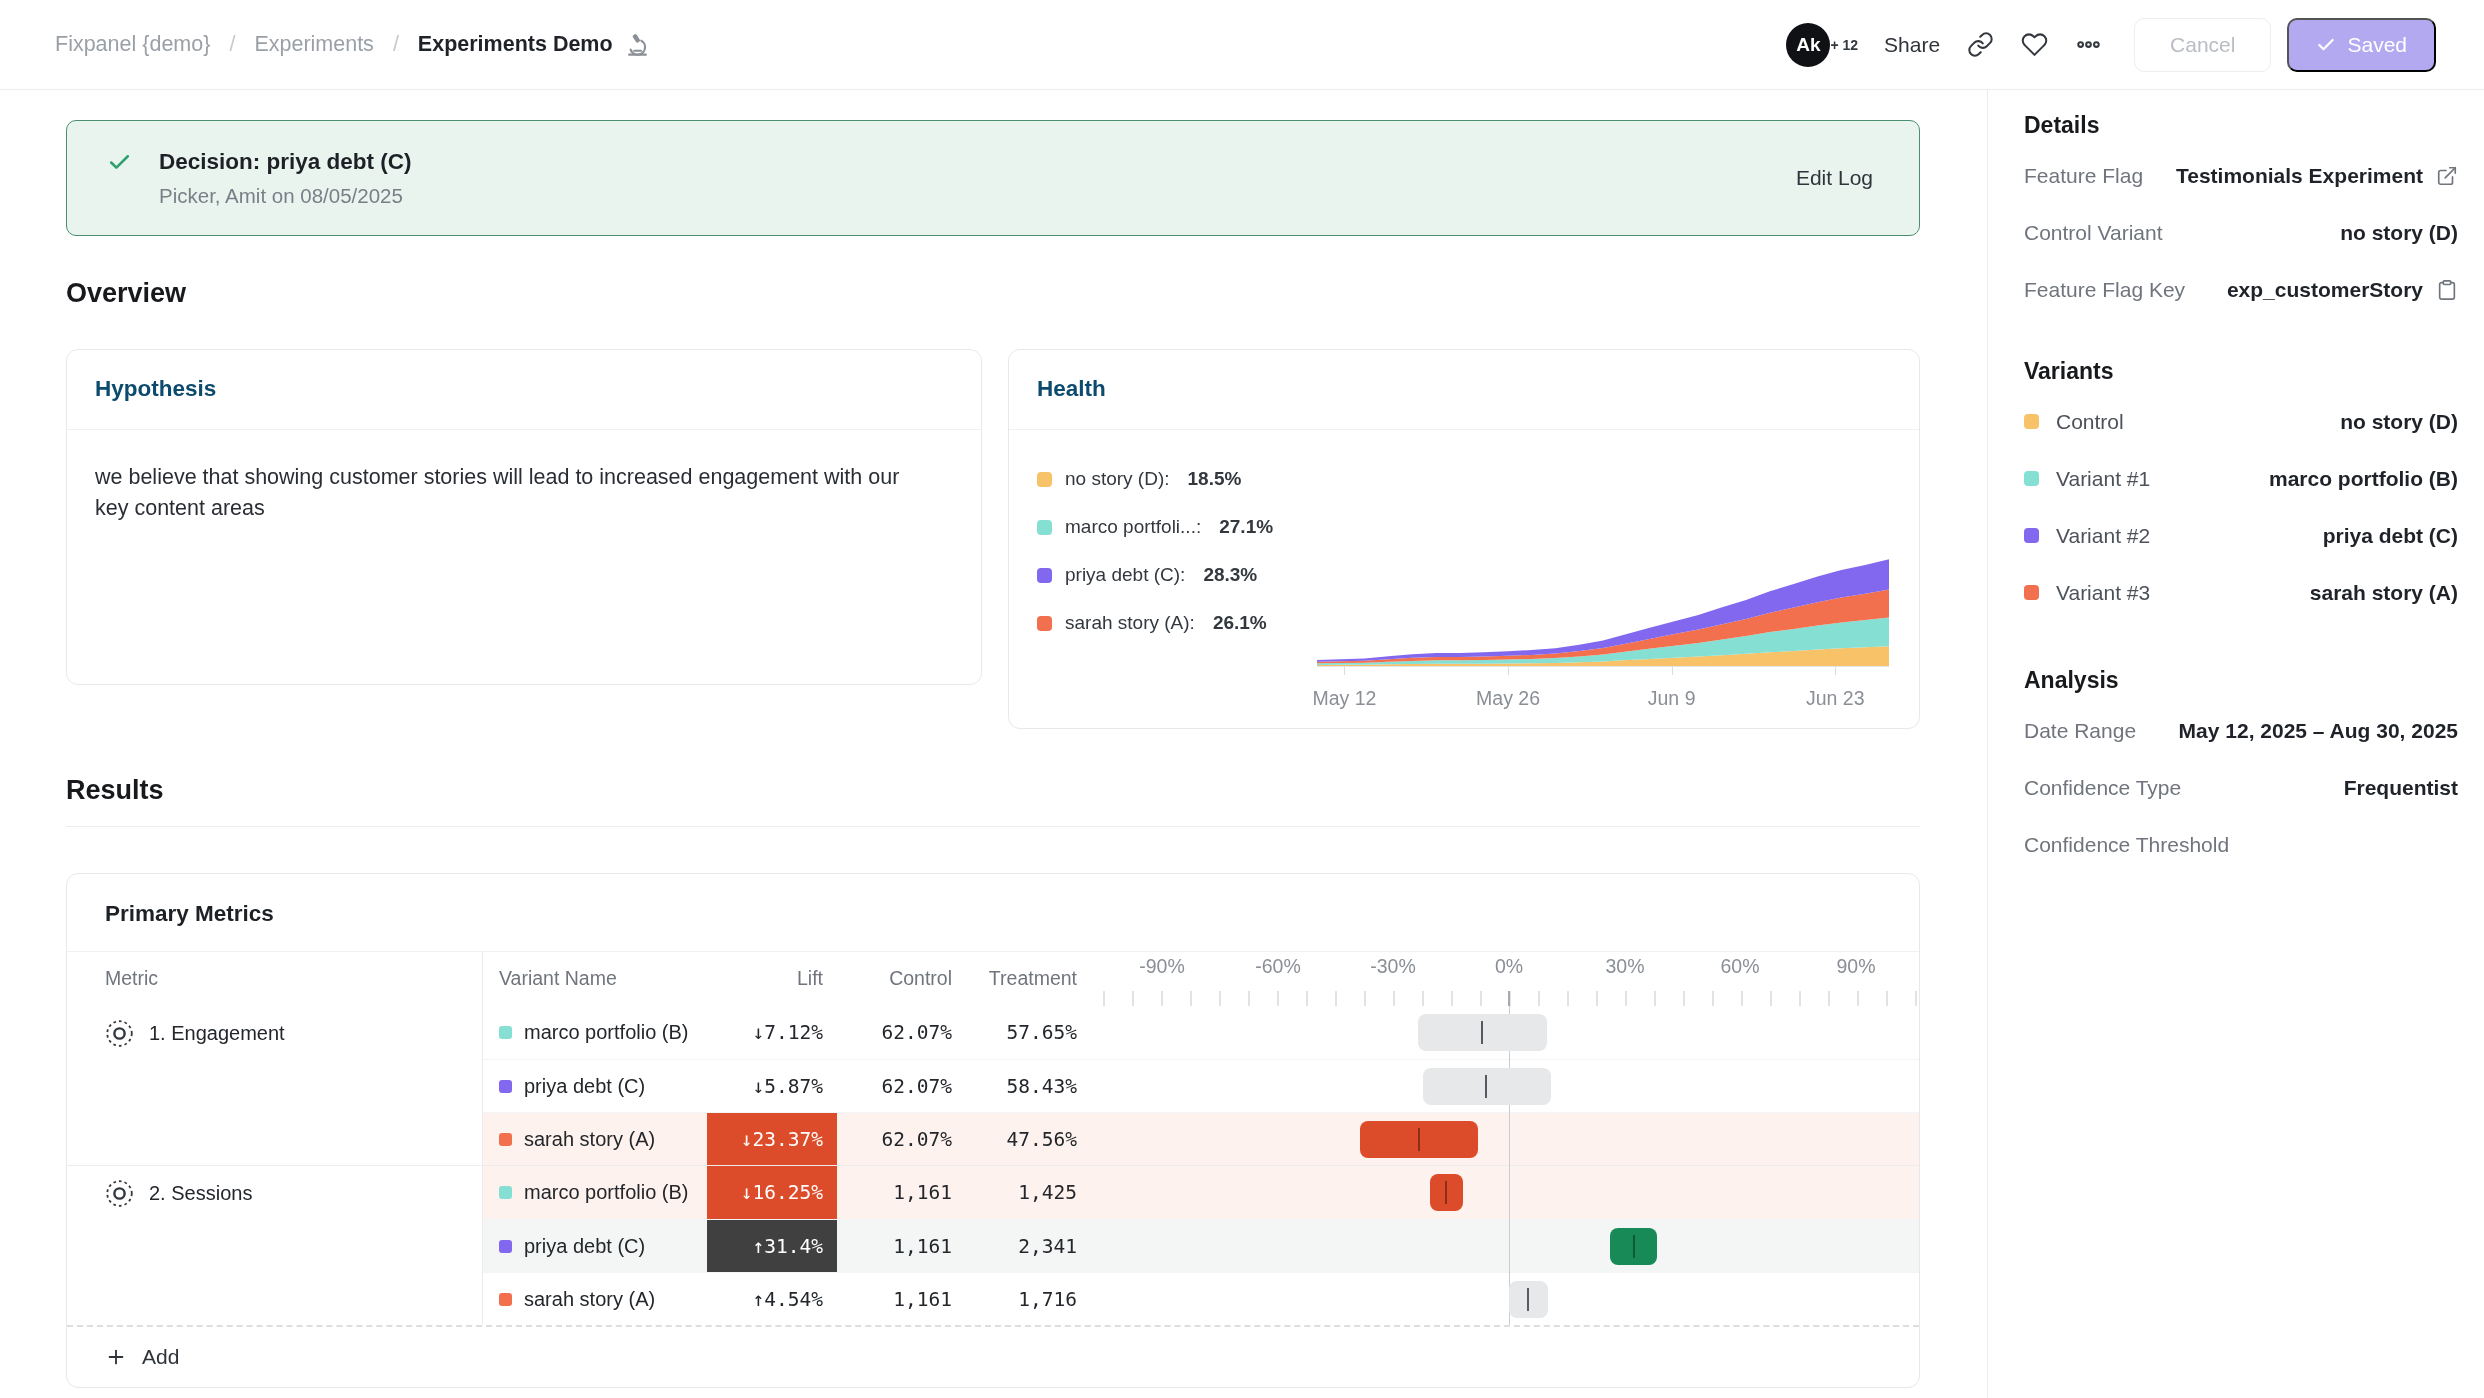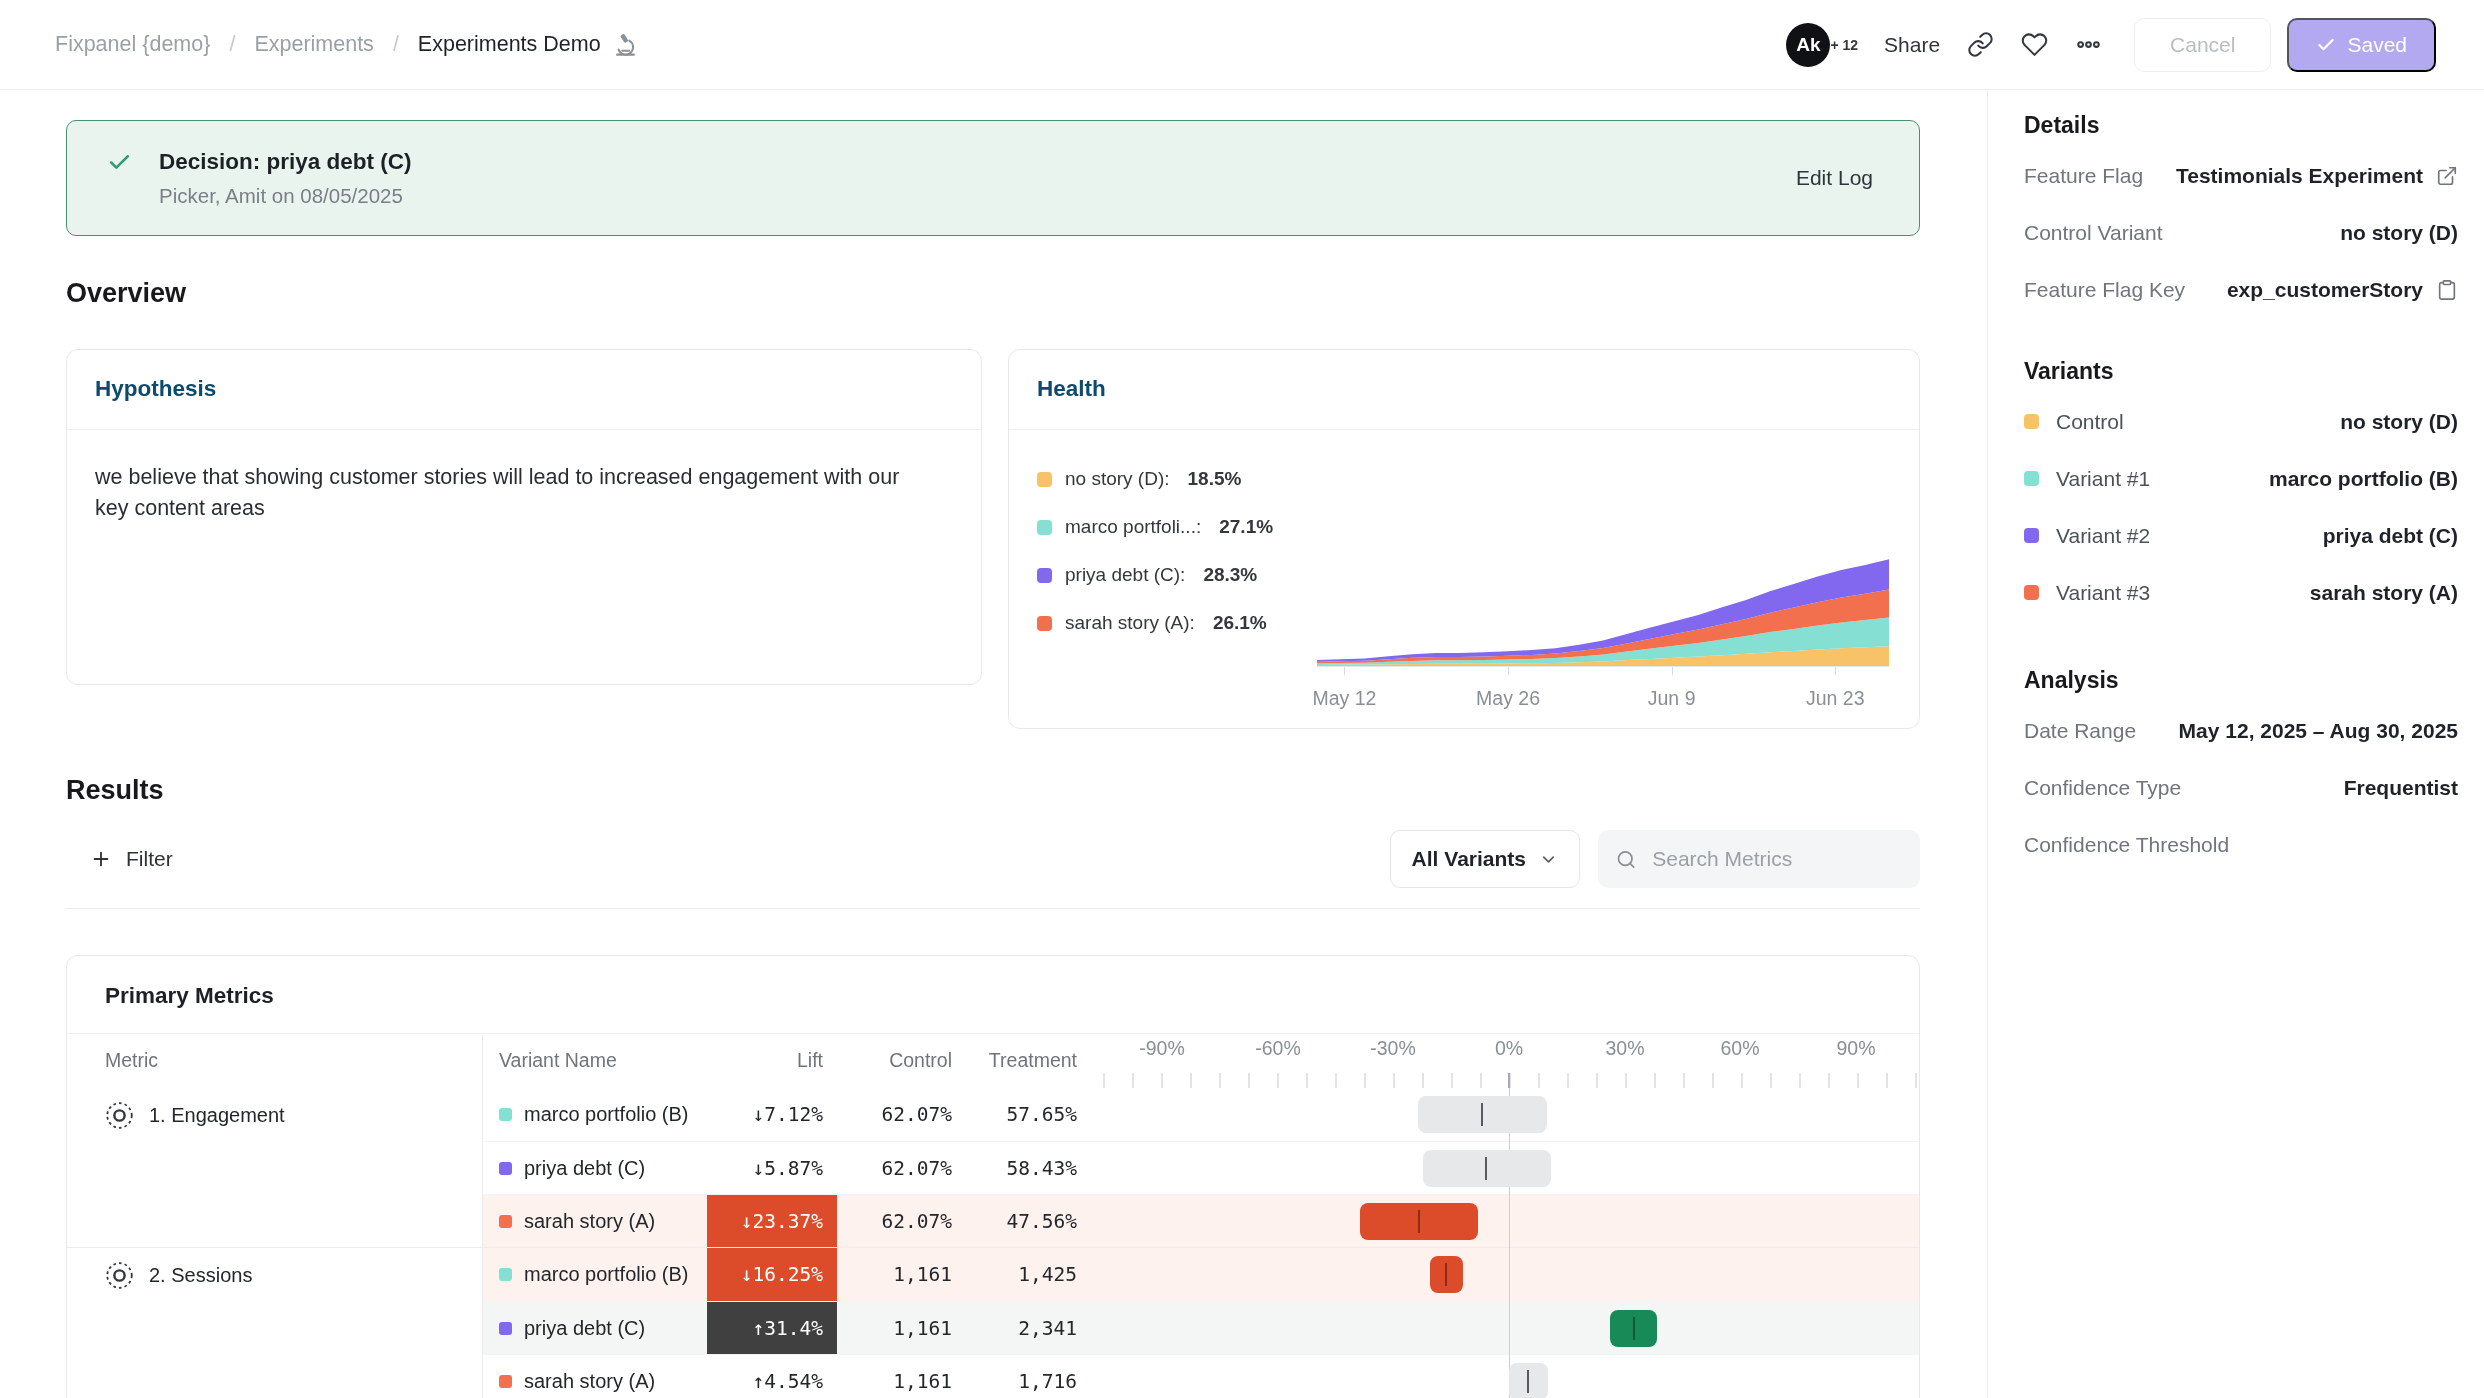--- a/index.html
+++ b/index.html
@@ -10,21 +10,21 @@
     background:#ffffff; color:#23272c;
   }
   svg { display:block; }
 
   
   .topbar { height:90px; border-bottom:1px solid #ececec; display:flex; align-items:center;
             padding:0 48px 0 55px; }
   .crumbs { display:flex; align-items:center; gap:19px; font-size:21.5px; }
   .crumb-muted { color:#9aa0a6; }
   .crumb-sep { color:#c6cacf; }
-  .crumb-current { color:#1f2329; font-weight:400; display:flex; align-items:center; gap:11px; }
+  .crumb-current { color:#1f2329; font-weight:700; display:flex; align-items:center; gap:11px; }
   .micro-icon svg { width:27px; height:27px; }
 
   .top-actions { margin-left:auto; display:flex; align-items:center; }
   .avatar { width:44px; height:44px; border-radius:50%; background:#101114; color:#fff;
             font-weight:700; font-size:19px; display:flex; align-items:center; justify-content:center; }
   .collab { font-size:14px; color:#33383e; margin-left:0;font-weight:bold; }
   .share { font-size:21px; font-weight:500; color:#2f343a; margin-left:26px; }
   .icon-btn { margin-left:27px; display:flex; align-items:center; }
   .icon-btn svg { width:27px; height:27px; stroke:#33383e; fill:none; stroke-width:1.8;
                   stroke-linecap:round; stroke-linejoin:round; }
@@ -275,46 +275,20 @@
               <div class="hc-label" style="left: 62%;">Jun 9</div>
               <div class="hc-tick" style="left: 90.6%;"></div>
               <div class="hc-label" style="left: 90.6%;">Jun 23</div>
             </div>
         </div>
       </div>
     </div>
 
     <div class="h-section h-results">Results</div>
 
-    <div class="filter-row">
-      <span class="filter-btn">
-        <span class="plus-icon">
-          <svg viewBox="0 0 24 24">
-              <line x1="12" y1="5" x2="12" y2="19"></line>
-              <line x1="5" y1="12" x2="19" y2="12"></line>
-            </svg>
-        </span>
-        <span>Filter</span>
-      </span>
-      <div class="filter-right">
-        <div class="variants-dd">
-          <span>All Variants</span>
-          <svg viewBox="0 0 24 24">
-              <polyline points="6 9 12 15 18 9"></polyline>
-            </svg>
-        </div>
-        <div class="search-box">
-          <svg viewBox="0 0 24 24">
-              <circle cx="11" cy="11" r="8"></circle>
-              <line x1="21" y1="21" x2="16.65" y2="16.65"></line>
-            </svg>
-          <input type="text" placeholder="Search Metrics" style="">
-        </div>
-      </div>
-    </div>
     <div class="results-divider"></div>
 
     <div class="pm-card">
       <div class="pm-title">Primary Metrics</div>
 
       <div class="pm-header">
         <div class="hcell hcol-metric">Metric</div>
         <div class="hcell hcol-variant">Variant Name</div>
         <div class="hcell hcol-lift">Lift</div>
         <div class="hcell hcol-control">Control</div>

